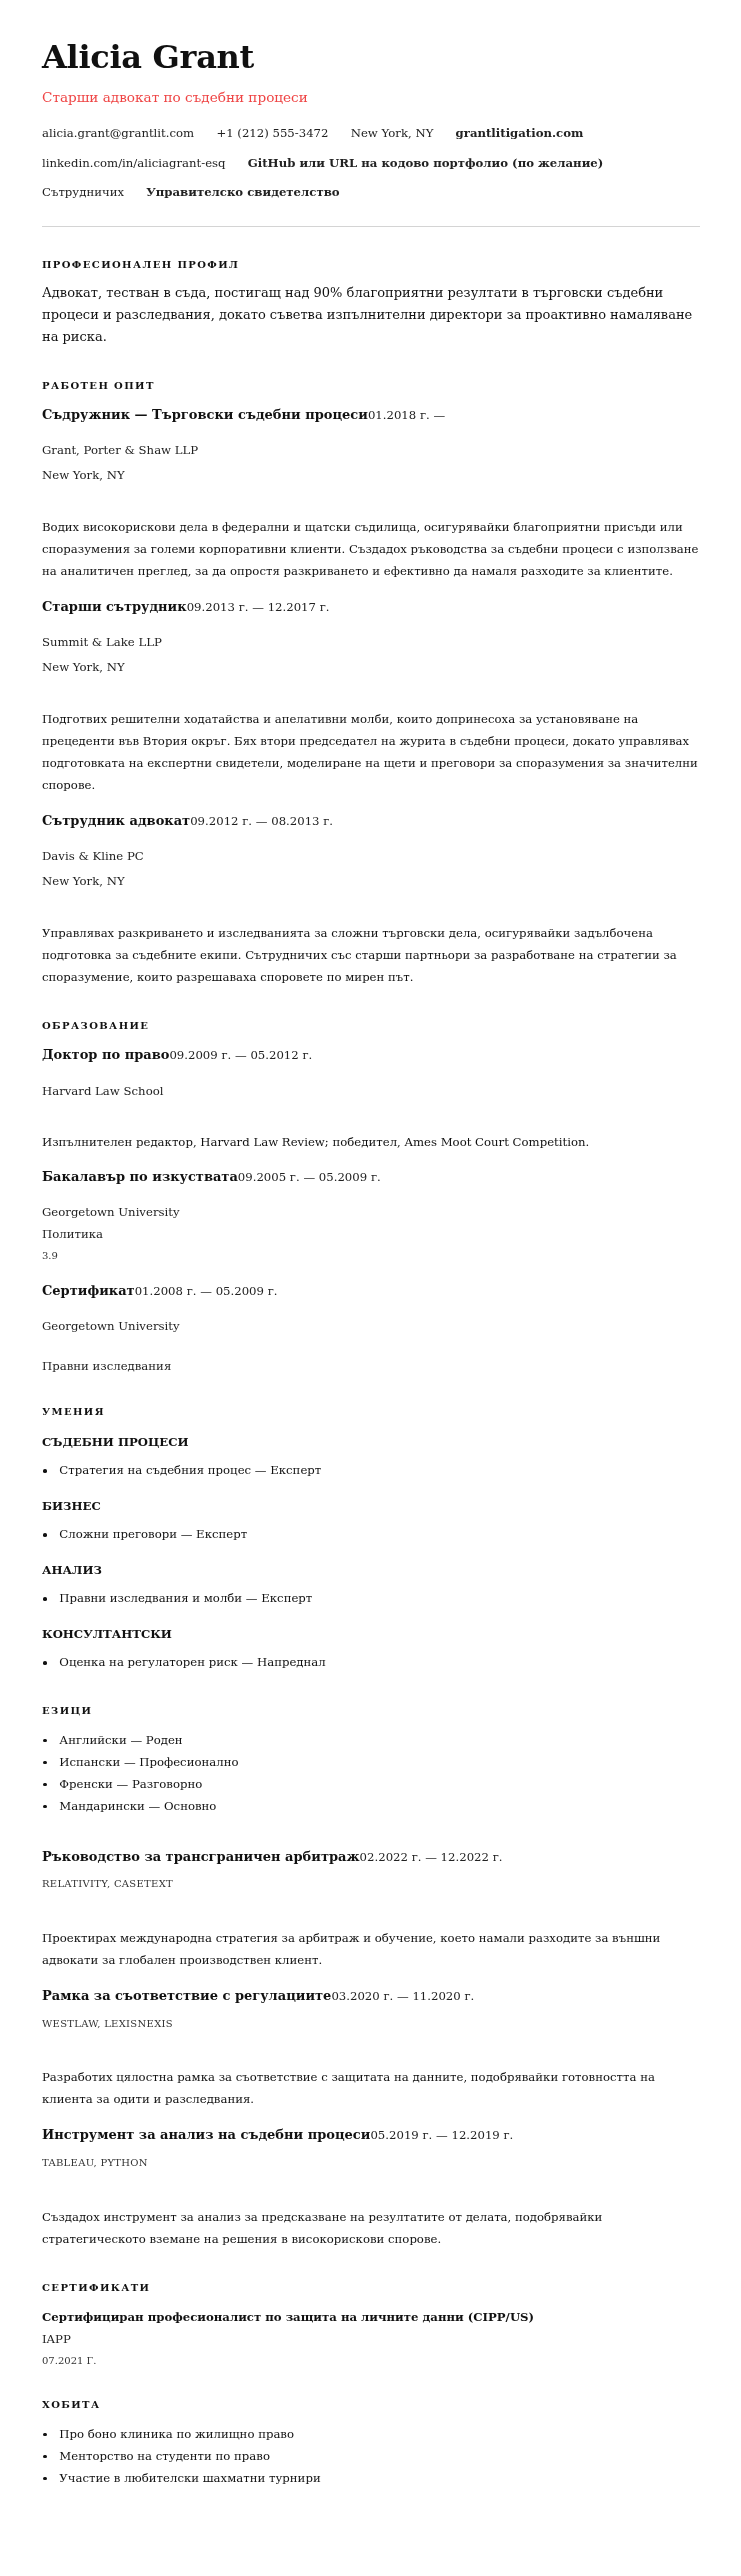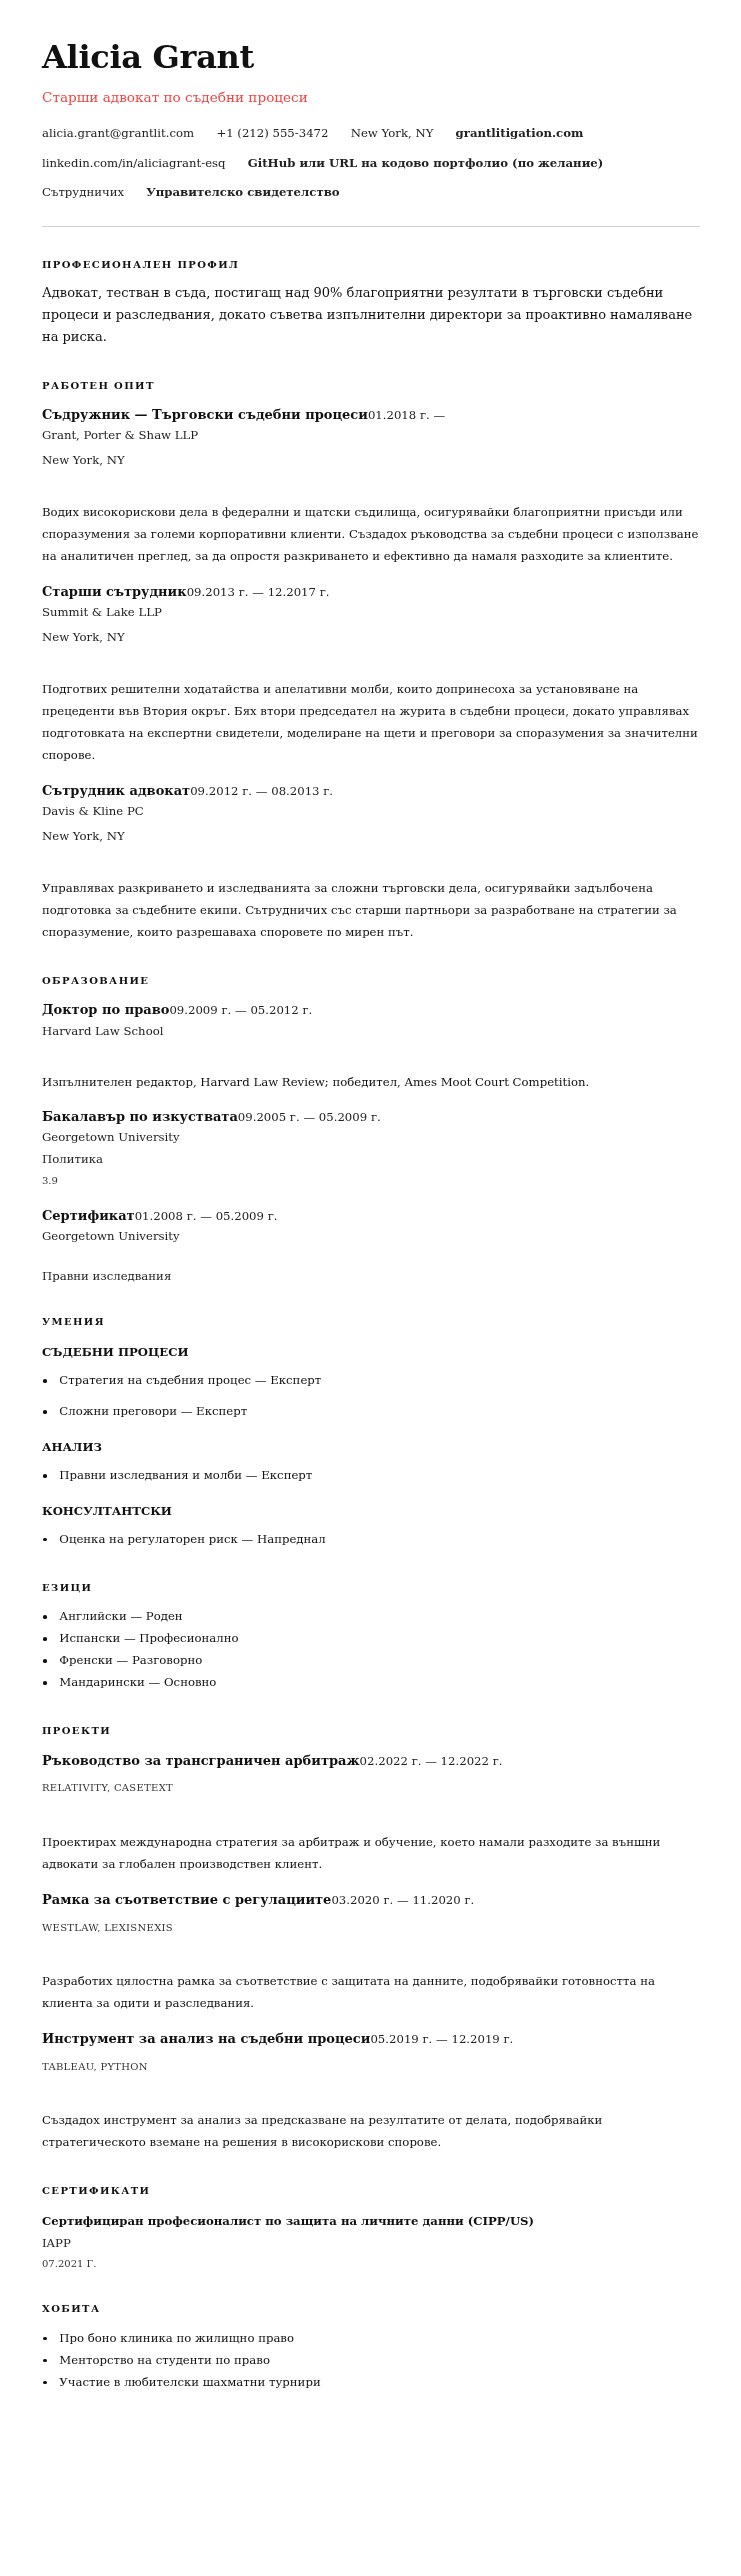--- a/index.html
+++ b/index.html
@@ -23,21 +23,21 @@
     text-transform: uppercase; margin: 0; line-height: 13.6px;
   }
   .section { margin-top: 31px; }
   .section.first { margin-top: 31px; }
   .summary { font-size: 13px; line-height: 22px; margin-top: 10px; color: #111; }
 
   .entry { margin-top: 13.6px; }
   .entry-head { display: flex; justify-content: flex-start; align-items: baseline; }
   .entry-title { font-size: 13px; font-weight: bold; line-height: 17.3px; }
   .entry-date { font-size: 11.7px; color: #222; white-space: nowrap; }
-  .entry-sub { font-size: 11.7px; color: #222; line-height: 16px; margin-top: 4px; }
+  .entry-sub { font-size: 11.7px; color: #222; line-height: 16px; margin-top: 19px; }
   .entry-loc { font-size: 11.7px; color: #222; line-height: 16px; margin-top: 8.7px; }
   .entry-desc { font-size: 11.7px; line-height: 22px; margin-top: 33px; color: #111; }
   .entry-extra { font-size: 10px; color: #333; line-height: 13.6px; margin-top: 7.4px; }
   .tech { font-size: 10px; color: #333; letter-spacing: 0.3px; margin-top: 12.4px; line-height: 13.6px; }
   .proj-desc { font-size: 11.7px; line-height: 22px; margin-top: 36px; }
 
   .edu-desc { font-size: 11.7px; line-height: 22px; margin-top: 32px; }
 
   .skill-group-title { font-size: 11.7px; font-weight: bold; margin-top: 17.3px; line-height: 16px; }
   .skill-group-title.first { margin-top: 16px; }
@@ -149,20 +149,21 @@
   </section>
 
   <section class="section">
     <h2 class="section-title">Умения</h2>
 
     <div class="skill-group-title first">СЪДЕБНИ ПРОЦЕСИ</div>
     <ul class="bullets">
       <li>Стратегия на съдебния процес — Експерт</li>
     </ul>
 
+    <div class="skill-group-title">БИЗНЕС</div>
     <ul class="bullets">
       <li>Сложни преговори — Експерт</li>
     </ul>
 
     <div class="skill-group-title">АНАЛИЗ</div>
     <ul class="bullets">
       <li>Правни изследвания и молби — Експерт</li>
     </ul>
 
     <div class="skill-group-title">КОНСУЛТАНТСКИ</div>
@@ -175,21 +176,20 @@
     <h2 class="section-title">Езици</h2>
     <ul class="bullets" style="margin-top:11px">
       <li>Английски — Роден</li>
       <li>Испански — Професионално</li>
       <li>Френски — Разговорно</li>
       <li>Мандарински — Основно</li>
     </ul>
   </section>
 
   <section class="section">
-    <h2 class="section-title">Проекти</h2>
 
     <div class="entry">
       <div class="entry-head">
         <div class="entry-title">Ръководство за трансграничен арбитраж</div>
         <div class="entry-date">02.2022 г. — 12.2022 г.</div>
       </div>
       <div class="tech">RELATIVITY, CASETEXT</div>
       <div class="proj-desc">Проектирах международна стратегия за арбитраж и обучение, което намали разходите за външни адвокати за глобален производствен клиент.</div>
     </div>
 

